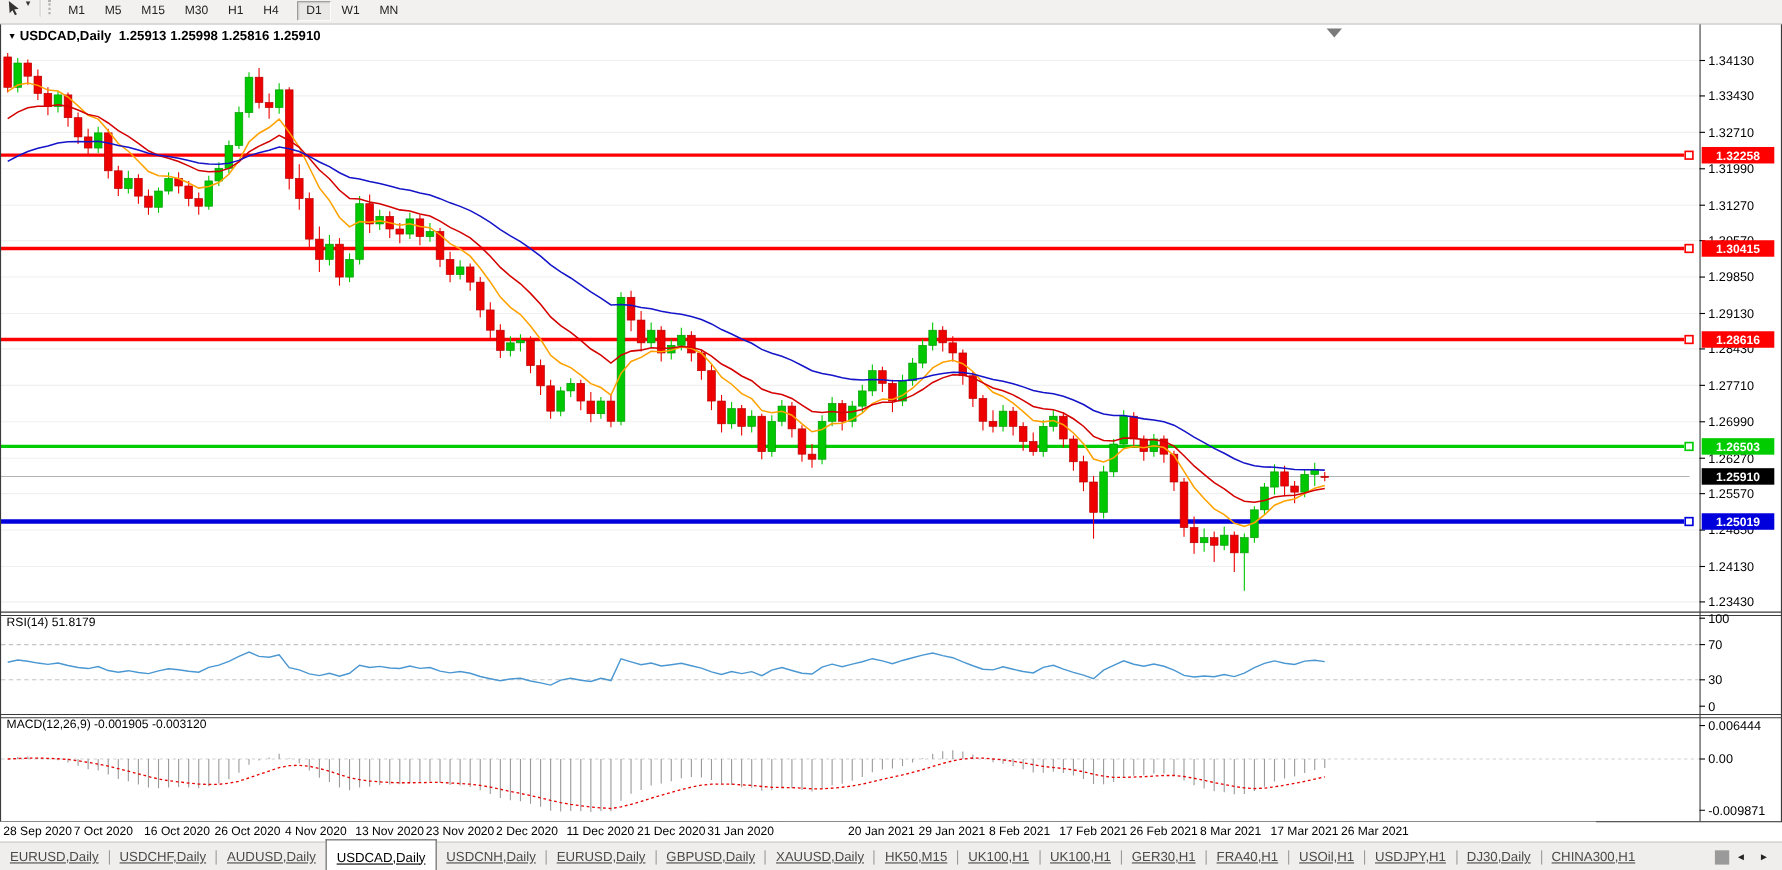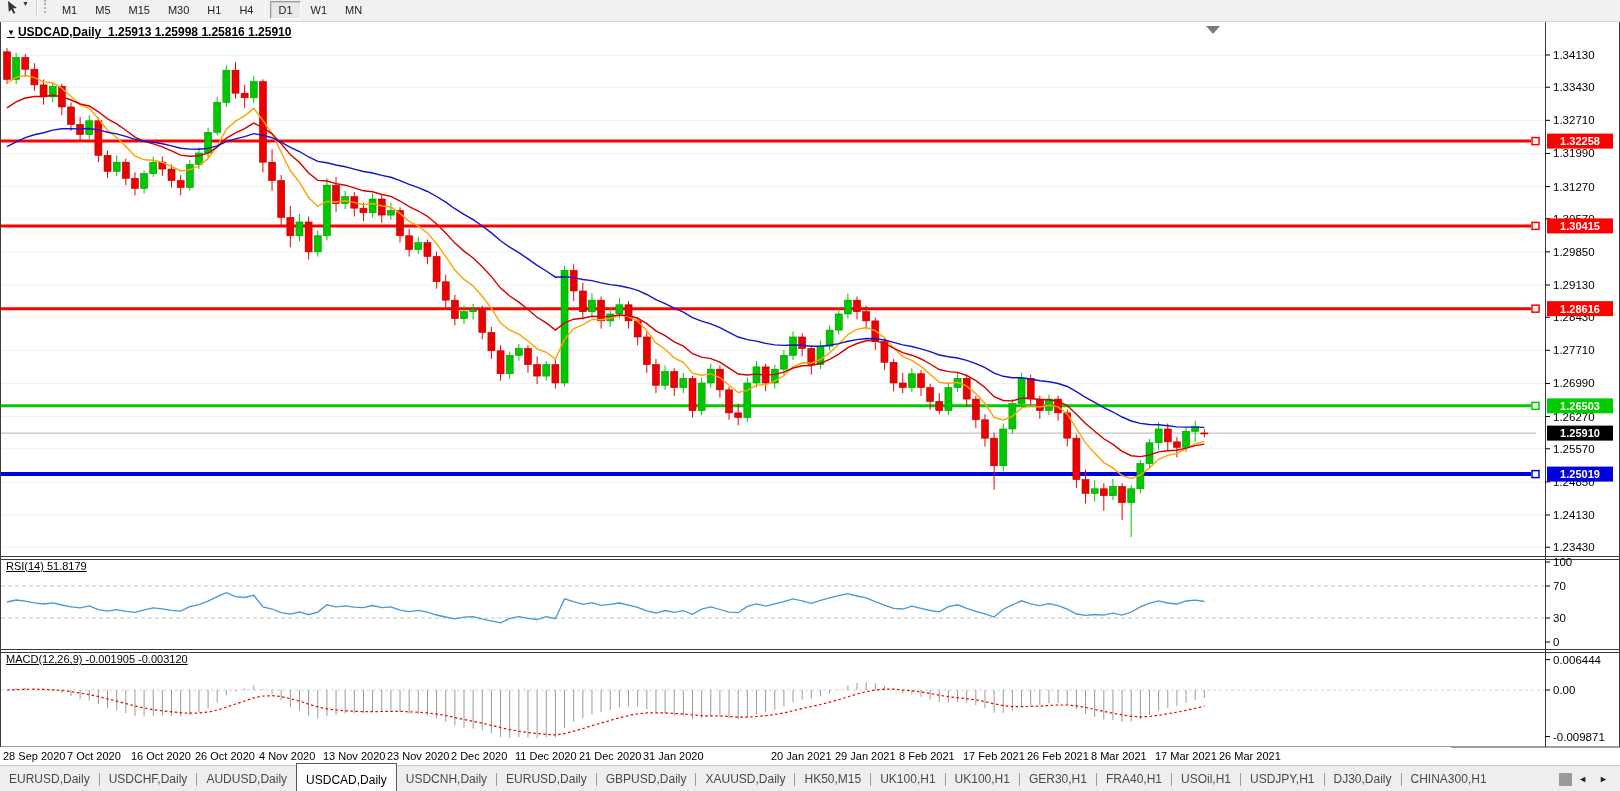--- a/index.html
+++ b/index.html
@@ -10,32 +10,32 @@
     border-bottom:1px solid #d9d7d3;display:flex;z-index:5;}
   .tb-icon{width:16px;height:15px;margin-left:5px;display:flex;align-items:center;justify-content:center;}
   .tb-caret{font-size:7px;color:#333;margin:0 4px 0 1px;}
   .tb-sep{width:1px;height:15px;background:#cfcdc9;border-right:1px solid #fff;margin:0 3px;}
   .tb-grip{width:2px;height:13px;border-left:2px dotted #b3b1ad;margin:0 5px 0 3px;}
   .tf-btn{font-size:11px;color:#222;padding:2px 7px;margin:0 1px;border:1px solid transparent;border-radius:1px;line-height:13px;}
   .tf-btn.active{background:#e9e8e6;border:1px solid #9d9b97;border-bottom-color:#fcfcfc;border-right-color:#fcfcfc;box-shadow:inset 1px 1px 1px rgba(0,0,0,0.12);}
   
   #chartsvg{position:absolute;left:0;top:0;z-index:1;pointer-events:none;}
   #chart-hit{position:absolute;left:0;top:21px;width:1544px;height:726px;z-index:0;}
-  .overlay{position:absolute;z-index:2;pointer-events:none;text-decoration:underline;}
+  .overlay{position:absolute;z-index:2;pointer-events:none;}
   #title{left:7px;top:25px;font-size:12px;font-weight:bold;color:#000;white-space:nowrap;}
   #title .dd{font-size:8px;position:relative;top:-1px;margin-right:3px;}
   #rsilabel{left:6px;top:560px;font-size:11px;color:#000;}
   #macdlabel{left:6px;top:653px;font-size:11px;color:#000;}
   
   #dateaxis{position:absolute;left:0;top:747px;width:1451px;height:18px;background:#fff;z-index:1;}
   .datelbl{position:absolute;top:3px;font-size:11px;color:#000;white-space:nowrap;}
   
   #tabbar{position:absolute;left:0;top:765px;width:1620px;height:26px;background:#efeeec;
     border-top:1px solid #c9c7c3;display:flex;align-items:stretch;z-index:5;}
-  .tab{font-size:12px;color:#4a4a4a;padding:0 9px;display:flex;align-items:center;white-space:nowrap;}
+  .tab{font-size:12px;color:#4a4a4a;padding:0 9px;display:flex;align-items:center;white-space:nowrap;text-decoration:underline;}
   .tab.active{background:#fff;color:#000;border:1px solid #5a5a5a;border-bottom:none;margin-top:-3px;padding-top:3px;z-index:6;}
   .tabsep{width:1px;height:13px;background:#9a9a9a;align-self:center;}
   #tab-arrows{margin-left:auto;display:flex;align-items:center;padding-right:6px;}
   #tab-arrows span{font-size:9px;color:#222;padding:0 6px;}
 </style>
 </head>
 <body>
 
 <div id="stage">
 

